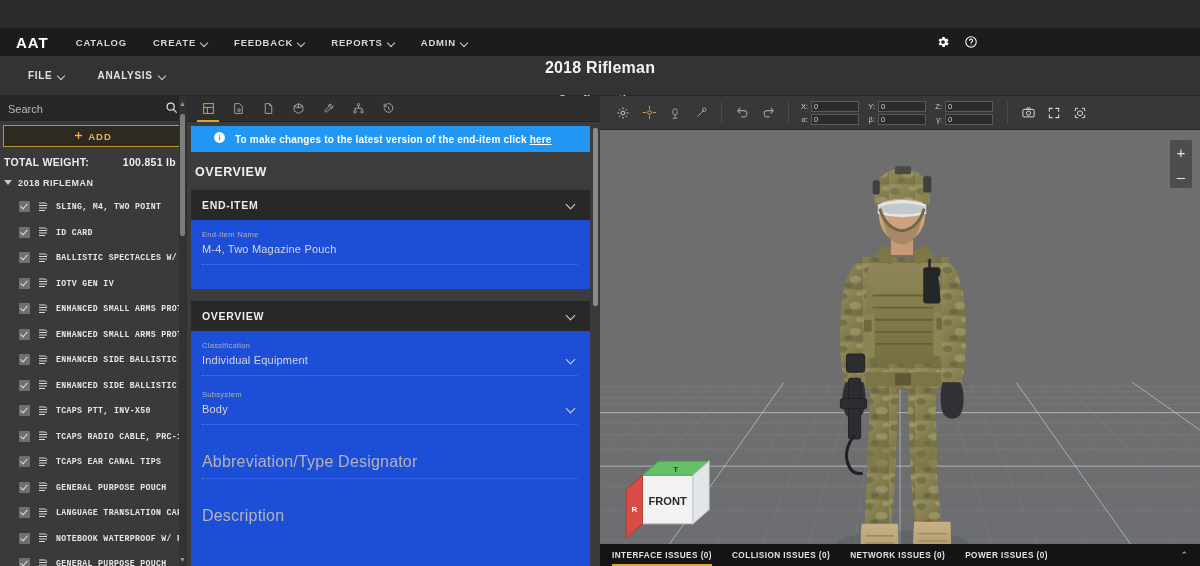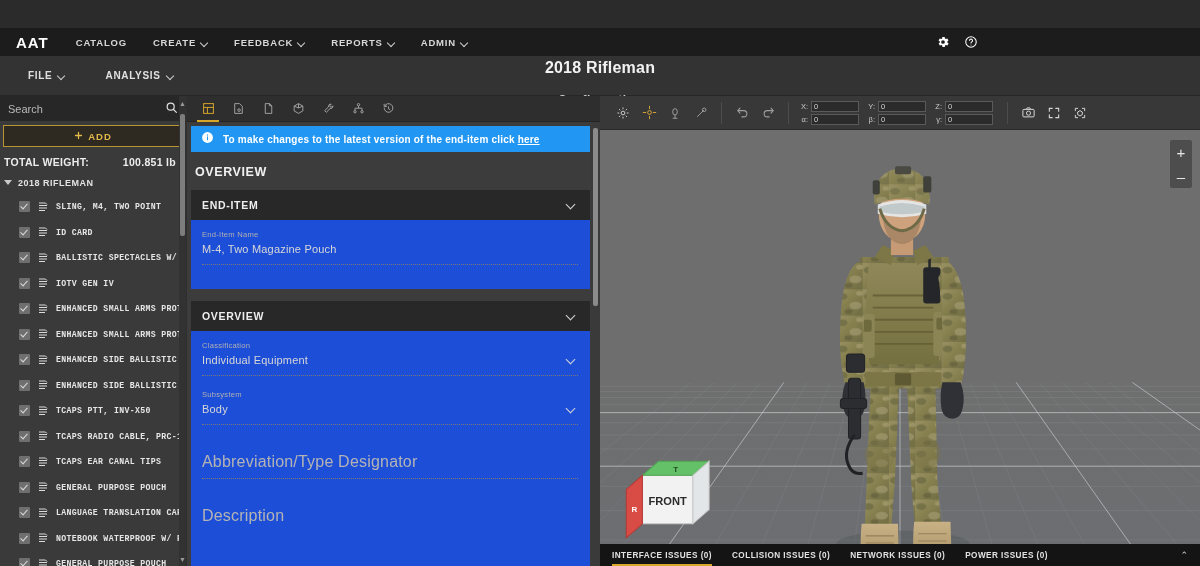--- a/index.html
+++ b/index.html
@@ -34,21 +34,21 @@
     transform: rotate(45deg);
   }
   .topnav-right { margin-left: auto; display: flex; align-items: center; gap: 14px; padding-right: 222px; }
   .icon-btn { cursor: pointer; display: flex; align-items: center; justify-content: center; }
 
   
   .titlebar {
     height: 40px; background: #333333; flex: 0 0 40px; position: relative;
     display: flex; align-items: center; border-bottom: 1px solid #262626;
   }
-  .menu-left { display: flex; align-items: center; padding-left: 28px; gap: 40px; }
+  .menu-left { display: flex; align-items: center; padding-left: 28px; gap: 32px; }
   .menuitem {
     display:flex; align-items:center; gap:6px;
     font-size: 10px; font-weight: bold; letter-spacing: 0.7px; color: #e0e0e0; cursor:pointer;
   }
   .title-center {
     position: absolute; left: 0; right: 0; top: 3px; text-align: center; pointer-events: none;
   }
   .title-main { font-size: 16px; font-weight: bold; color: #f2f2f2; letter-spacing: 0.2px; }
   .title-sub { font-size: 12px; font-weight: bold; color: #cfcfcf; letter-spacing: 0.4px; margin-top: 16px; }
 
@@ -116,21 +116,21 @@
   .ctool {
     width: 30px; height: 26px; display:flex; align-items:center; justify-content:center; cursor:pointer;
     position: relative;
   }
   .ctool.active::after {
     content:""; position:absolute; left:4px; right:4px; bottom:0; height:2px; background:#d8a72a;
   }
   .cscroll-area { flex: 1 1 auto; overflow: hidden; position: relative; }
   .banner {
     margin: 4px 10px 0 4px; height: 26px; background: #2196f3; display: flex; align-items: center;
-    gap: 9px; padding-left: 10px;
+    gap: 9px; padding-left: 22px;
   }
   .banner-txt { font-size: 10px; font-weight: bold; color: #fff; letter-spacing: 0.2px; }
   .banner-txt a { color: #fff; text-decoration: underline; }
   .sec-title {
     font-size: 12.5px; font-weight: bold; color: #f0f0f0; letter-spacing: 0.6px;
     padding: 13px 0 11px 8px;
   }
   .card { margin: 0 10px 0 4px; background: #1d4ed8; }
   .card + .card { margin-top: 12px; }
   .card-head {

